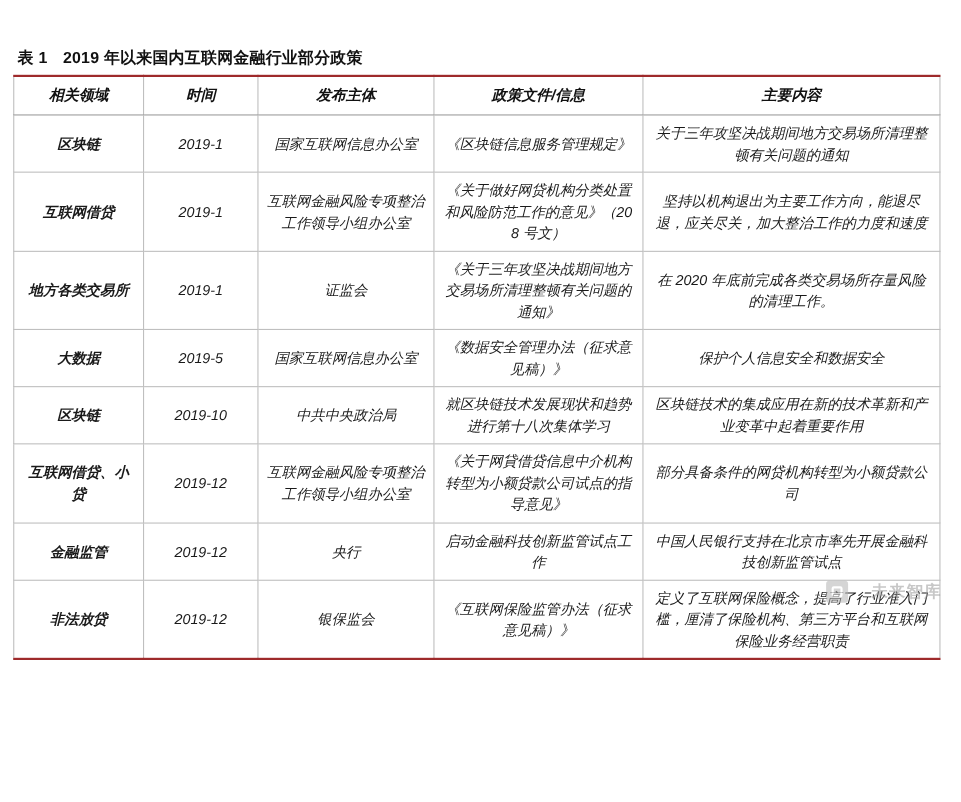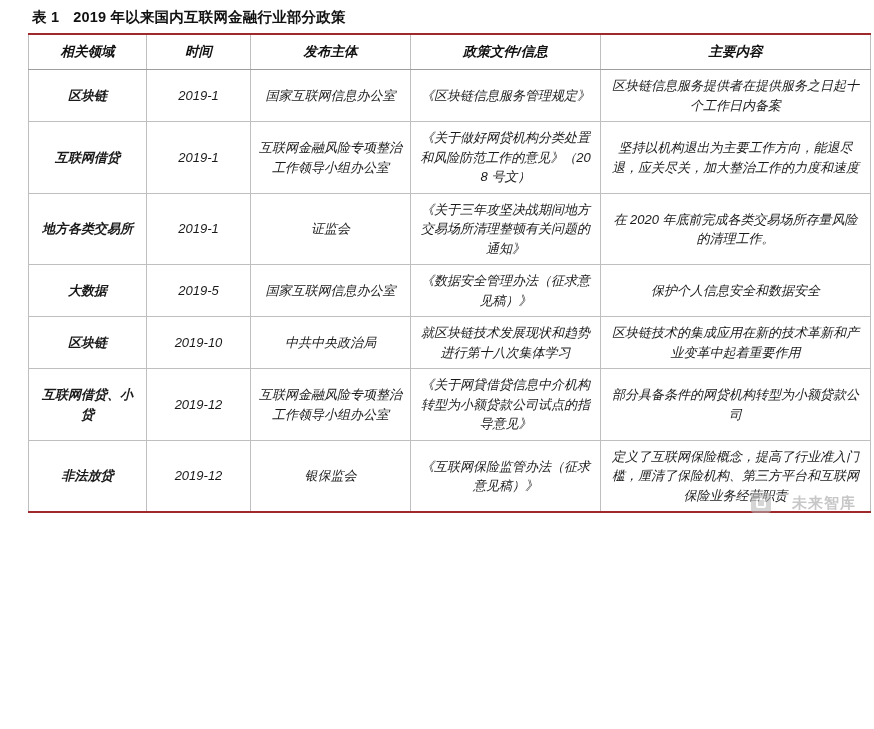--- a/index.html
+++ b/index.html
@@ -12,21 +12,22 @@
     height: 729px;
     font-family: "Liberation Sans", "DejaVu Sans", sans-serif;
     color: #1a1a1a;
     overflow: hidden;
   }
   .page {
     position: relative;
     width: 874px;
     height: 527px;
     box-sizing: border-box;
-    padding: 6px 16px 0 28px;
+    padding: 6px 16px 0 12px;
+    margin-top: 35px;
   }
   .caption {
     font-size: 14.5px;
     font-weight: bold;
     color: #111111;
     letter-spacing: 0.2px;
     padding: 2px 0 6px 4px;
     white-space: nowrap;
   }
   .caption .cap-num {
@@ -131,21 +132,21 @@
         <th>政策文件/信息</th>
         <th>主要内容</th>
       </tr>
     </thead>
     <tbody>
       <tr>
         <td class="field">区块链</td>
         <td>2019-1</td>
         <td>国家互联网信息办公室</td>
         <td>《区块链信息服务管理规定》</td>
-        <td>区块链信息服务提供者在提供服务之日起十个工作日内备案</td>
+        <td>关于三年攻坚决战期间地方交易场所清理整顿有关问题的通知</td>
       </tr>
       <tr>
         <td class="field">互联网借贷</td>
         <td>2019-1</td>
         <td>互联网金融风险专项整治工作领导小组办公室</td>
         <td>《关于做好网贷机构分类处置和风险防范工作的意见》（208 号文）</td>
         <td>坚持以机构退出为主要工作方向，能退尽退，应关尽关，加大整治工作的力度和速度</td>
       </tr>
       <tr>
         <td class="field">地方各类交易所</td>
@@ -169,20 +170,27 @@
         <td>区块链技术的集成应用在新的技术革新和产业变革中起着重要作用</td>
       </tr>
       <tr>
         <td class="field">互联网借贷、小贷</td>
         <td>2019-12</td>
         <td>互联网金融风险专项整治工作领导小组办公室</td>
         <td>《关于网貸借贷信息中介机构转型为小额贷款公司试点的指导意见》</td>
         <td>部分具备条件的网贷机构转型为小额贷款公司</td>
       </tr>
       <tr>
+        <td class="field">金融监管</td>
+        <td>2019-12</td>
+        <td>央行</td>
+        <td>启动金融科技创新监管试点工作</td>
+        <td>中国人民银行支持在北京市率先开展金融科技创新监管试点</td>
+      </tr>
+      <tr>
         <td class="field">非法放贷</td>
         <td>2019-12</td>
         <td>银保监会</td>
         <td>《互联网保险监管办法（征求意见稿）》</td>
         <td>定义了互联网保险概念，提高了行业准入门槛，厘清了保险机构、第三方平台和互联网保险业务经营职责</td>
       </tr>
     </tbody>
   </table>
 
   <div class="watermark">

